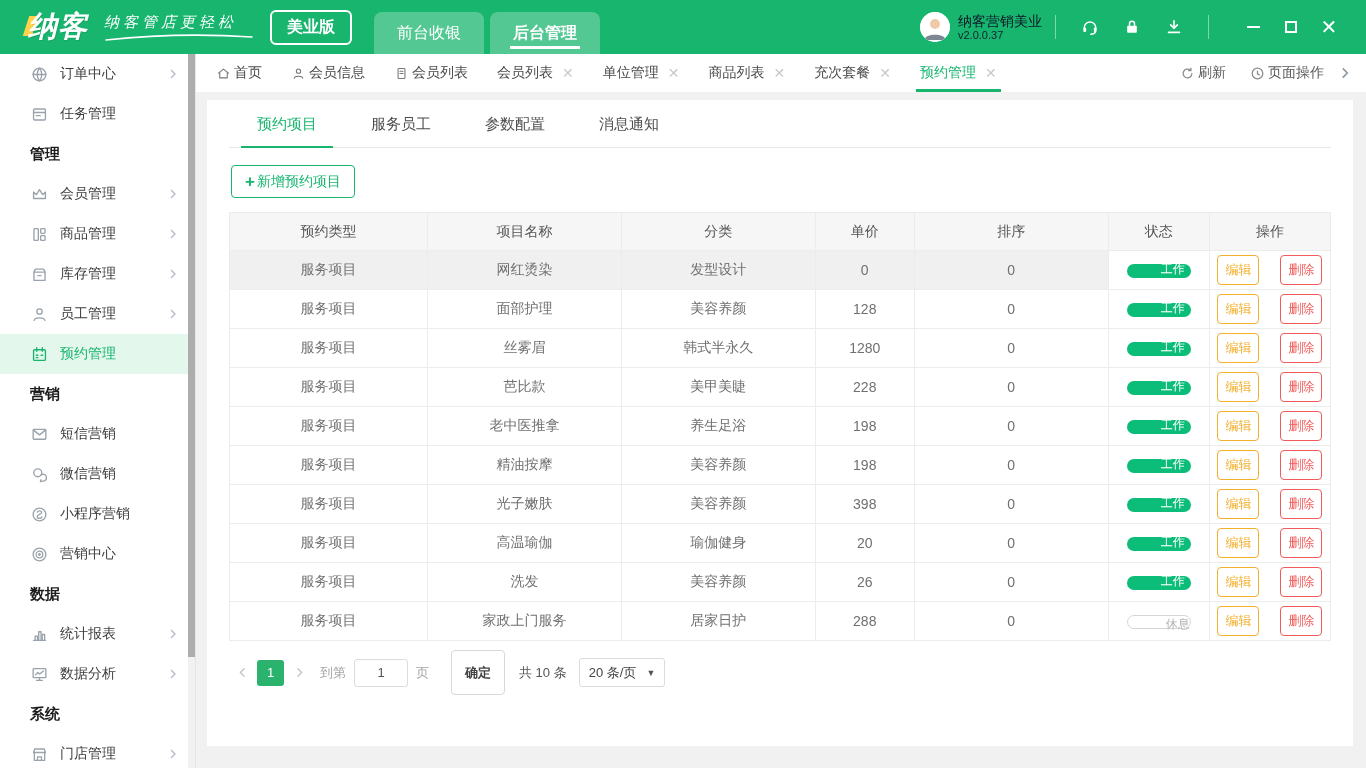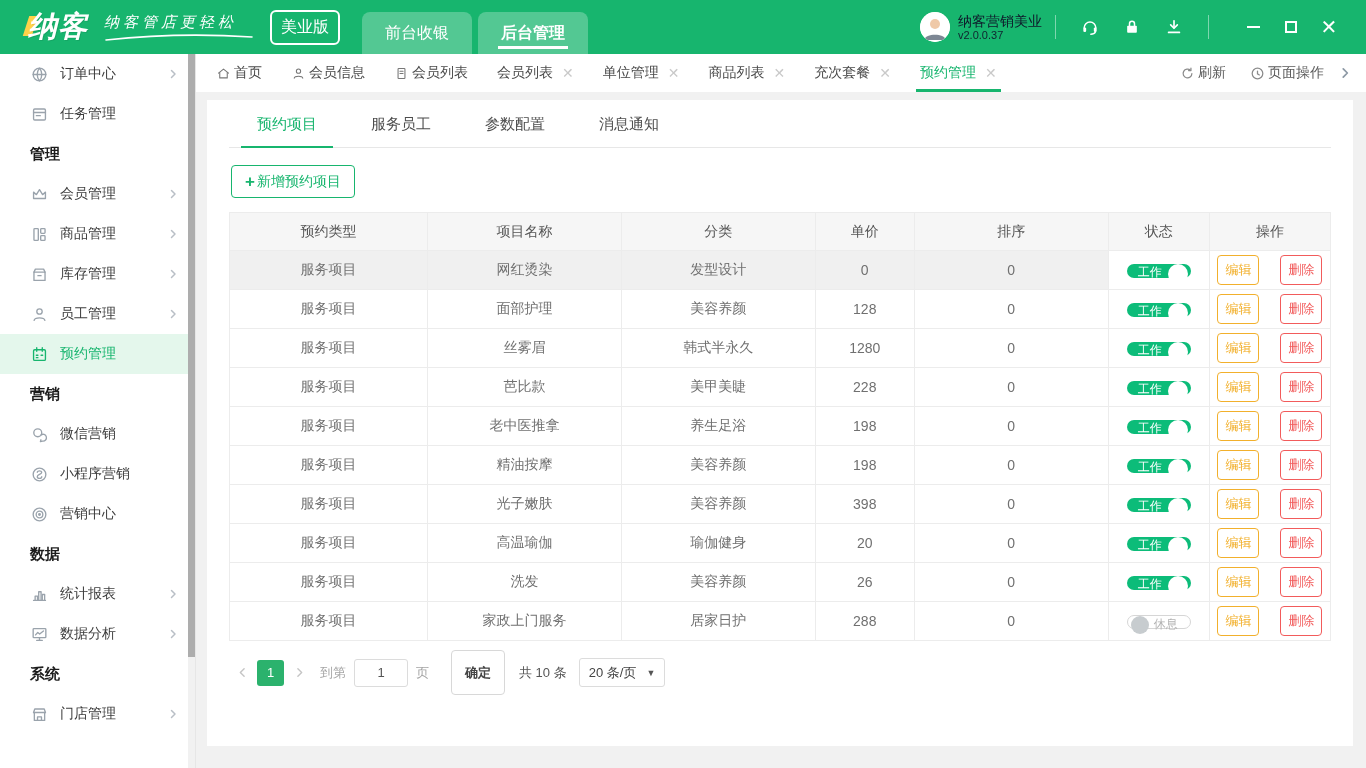--- a/index.html
+++ b/index.html
@@ -8,21 +8,21 @@
   .app { width:1366px; height:768px; display:flex; flex-direction:column; }
 
   
   .topbar { height:54px; background:#17b56e; display:flex; align-items:center; flex-shrink:0; }
   .logo { position:relative; margin-left:28px; display:flex; align-items:center; }
   .logo-accent { position:absolute; left:-2px; top:9px; width:9px; height:20px; background:#ffd24a; transform:skewX(-18deg); }
   .logo-text { position:relative; color:#fff; font-size:29px; font-weight:900; font-style:italic; letter-spacing:1px; text-shadow:1px 1px 0 rgba(0,0,0,.08); }
   .slogan-wrap { margin-left:16px; color:#fff; display:flex; flex-direction:column; }
   .slogan-text { font-size:15px; font-style:italic; letter-spacing:4px; }
   .slogan-swoosh { margin-top:2px; }
-  .edition { margin-left:16px; border:2px solid #fff; border-radius:6px; color:#fff; font-size:16px; font-weight:normal; padding:5px 9px; cursor:pointer; }
+  .edition { margin-left:16px; border:2px solid #fff; border-radius:6px; color:#fff; font-size:16px; font-weight:bold; padding:5px 15px; cursor:pointer; }
   .topnav { margin-left:22px; align-self:flex-end; display:flex; }
   .topnav-tab { position:relative; height:42px; line-height:42px; padding:0 23px; margin-right:6px; background:rgba(255,255,255,.26); border-radius:8px 8px 0 0; color:#fff; font-size:16px; cursor:pointer; }
   .topnav-tab.active { font-weight:bold; }
   .topnav-tab.active::after { content:""; position:absolute; left:20px; right:20px; bottom:5px; height:3px; background:#fff; }
   .tb-right { margin-left:auto; display:flex; align-items:center; padding-right:22px; }
   .avatar { width:30px; height:30px; border-radius:50%; background:#fff; overflow:hidden; flex-shrink:0; }
   .user-block { margin-left:8px; color:#0f172a; }
   .user-name { font-size:14px; line-height:16px; }
   .user-version { font-size:11px; opacity:.92; line-height:13px; }
   .tb-divider { width:1px; height:24px; background:rgba(255,255,255,.45); margin:0 13px; }
@@ -78,21 +78,21 @@
   .add-btn .plus { font-size:17px; font-weight:bold; margin-right:2px; line-height:1; }
 
   table.grid { width:100%; border-collapse:collapse; table-layout:fixed; }
   table.grid th, table.grid td { border:1px solid #ececec; text-align:center; font-weight:normal; }
   table.grid th { height:38px; background:#f6f6f6; color:#555; font-size:14px; }
   table.grid td { height:39px; color:#707070; font-size:14px; background:#fff; }
   table.grid td.hl { background:#f0f0f0; }
   .col-type{width:18%} .col-name{width:17.6%} .col-cat{width:17.6%} .col-price{width:9%}
   .col-sort{width:17.6%} .col-status{width:9.2%} .col-ops{width:11%}
 
-  .toggle { display:inline-flex; align-items:flex-start; width:64px; height:14px; border-radius:13px; cursor:pointer; vertical-align:middle; }
+  .toggle { display:inline-flex; align-items:flex-end; width:64px; height:14px; border-radius:13px; cursor:pointer; vertical-align:middle;flex-direction:column; }
   .toggle.on { background:#0cbc79; justify-content:flex-end; }
   .toggle.on .t-label { color:#fff; font-size:12px; margin-right:6px; }
   .toggle.on .knob { width:20px; height:20px; border-radius:50%; background:#fff; margin-right:3px; }
   .toggle.off { background:#fff; border:1px solid #d6d6d6; justify-content:flex-start; }
   .toggle.off .knob { width:18px; height:18px; border-radius:50%; background:#c7cccf; margin-left:3px; }
   .toggle.off .t-label { color:#b3b3b3; font-size:12px; margin-left:5px; }
 
   .mini-btn { display:inline-block; min-width:40px; padding:5px 7px; border-radius:4px; background:#fff; font-size:13px; cursor:pointer; font-family:inherit; }
   .btn-edit { border:1px solid #f2b02c; color:#f2b02c; margin-right:21px; }
   .btn-del { border:1px solid #f25b5b; color:#f25b5b; }
@@ -274,20 +274,30 @@
                 <path d="M8 13h2M14 13h2M8 16h2"></path>
               </svg>
             </span>
     <span class="side-label">预约管理</span>
 
   </div>
           <div class="side-section">营销</div>
           <div class="side-item">
     <span class="icn">
               <svg viewBox="0 0 24 24" fill="none" stroke="currentColor" stroke-width="1.7" stroke-linecap="round" stroke-linejoin="round">
+                <rect x="4" y="5.5" width="16" height="12.5" rx="1"></rect>
+                <path d="M4.5 6.5l7.5 6 7.5-6"></path>
+              </svg>
+            </span>
+    <span class="side-label">短信营销</span>
+
+  </div>
+          <div class="side-item">
+    <span class="icn">
+              <svg viewBox="0 0 24 24" fill="none" stroke="currentColor" stroke-width="1.7" stroke-linecap="round" stroke-linejoin="round">
                 <circle cx="9.8" cy="9.8" r="5"></circle>
                 <path d="M13.8 12.7a4.3 4.3 0 1 1 2 7.6l-2.6.6.6-2.2"></path>
               </svg>
             </span>
     <span class="side-label">微信营销</span>
 
   </div>
           <div class="side-item">
     <span class="icn">
               <svg viewBox="0 0 24 24" fill="none" stroke="currentColor" stroke-width="1.7" stroke-linecap="round" stroke-linejoin="round">

